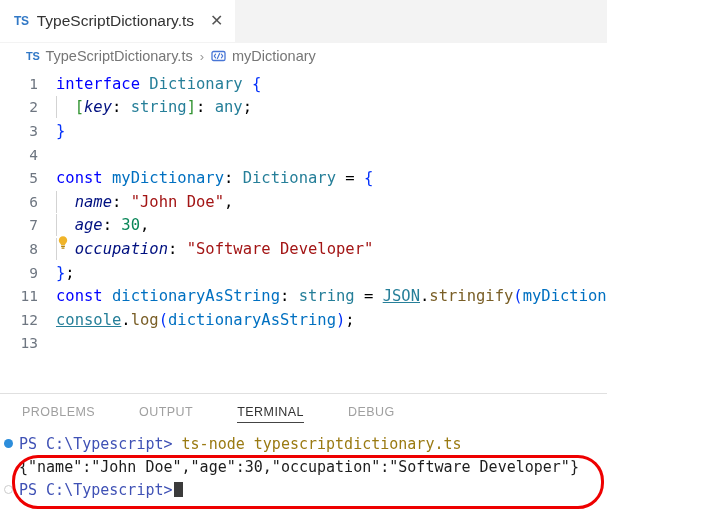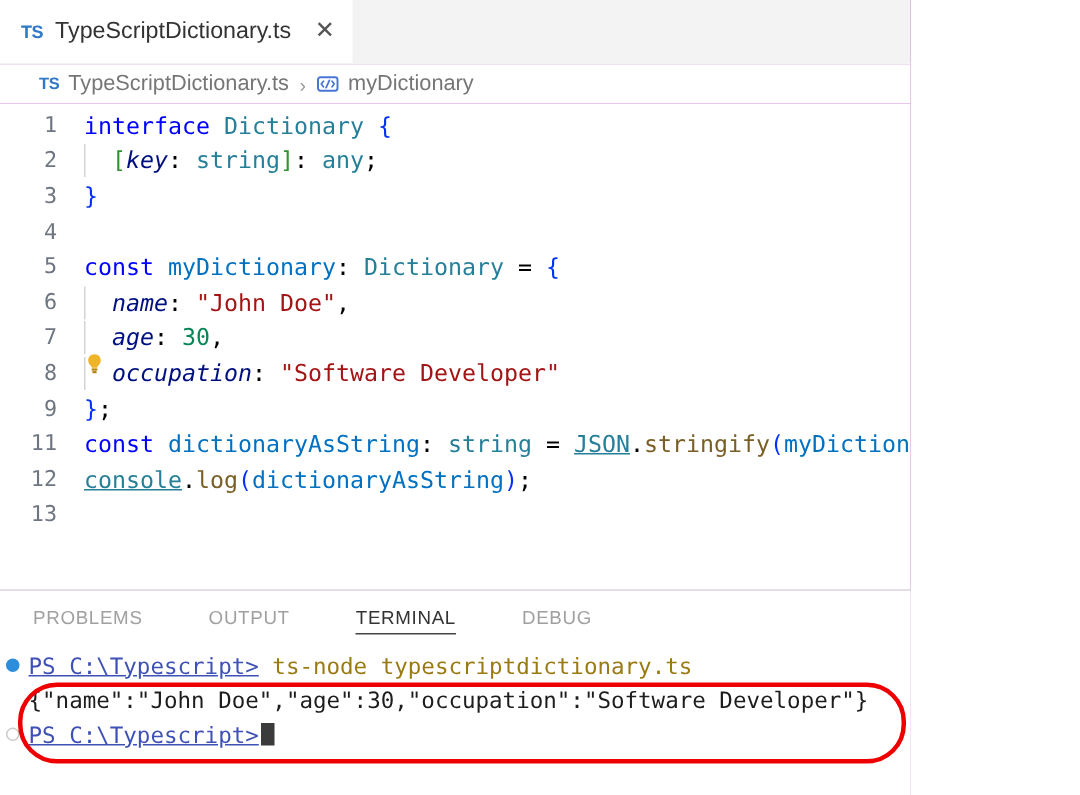--- a/index.html
+++ b/index.html
@@ -229,21 +229,21 @@
   .term-deco {
     position: absolute;
     left: 4px;
     width: 9px;
     height: 9px;
     border-radius: 50%;
     box-sizing: border-box;
   }
   .term-deco.filled { background: #2c8ddb; }
   .term-deco.hollow { border: 1px solid #cccccc; background: transparent; }
-  .term-ps   { color: #3f51b5; text-decoration: underline; }
+  .term-ps   { color: #3f51b5; }
   .term-cmd  { color: #9a7a12; }
   .term-out  { color: #1d1d1d; }
   .term-cursor {
     display: inline-block;
     width: 9px;
     height: 15px;
     background: #3b3b3b;
     vertical-align: -3px;
     margin-left: 1px;
   }

